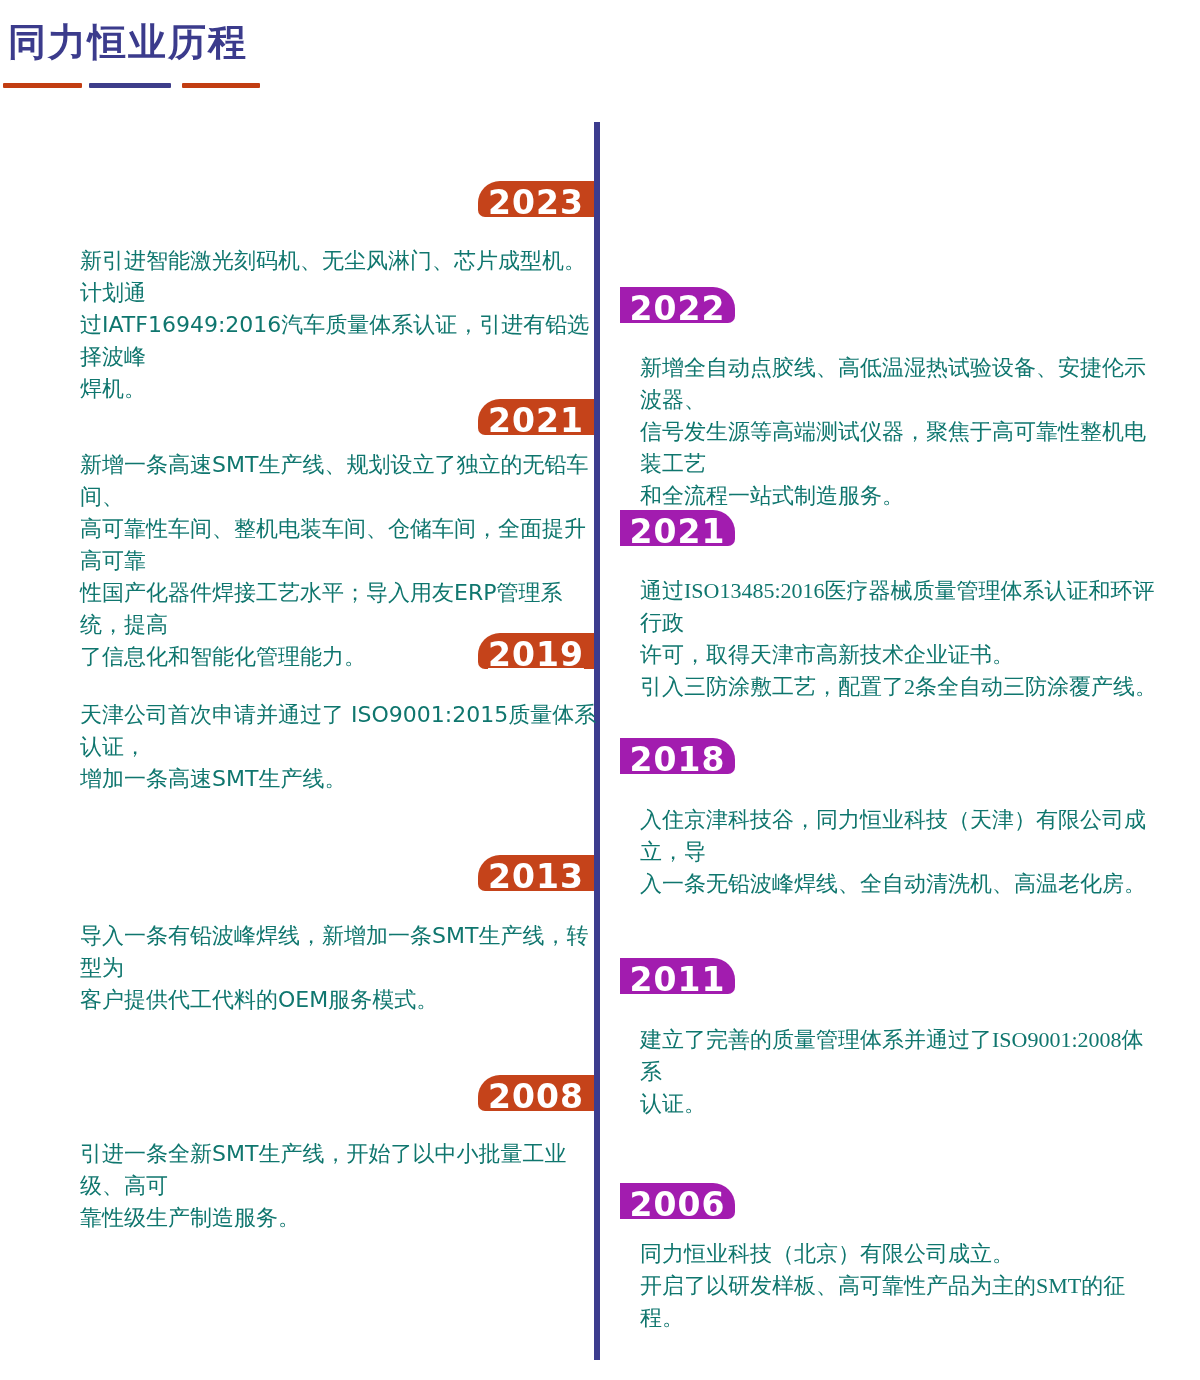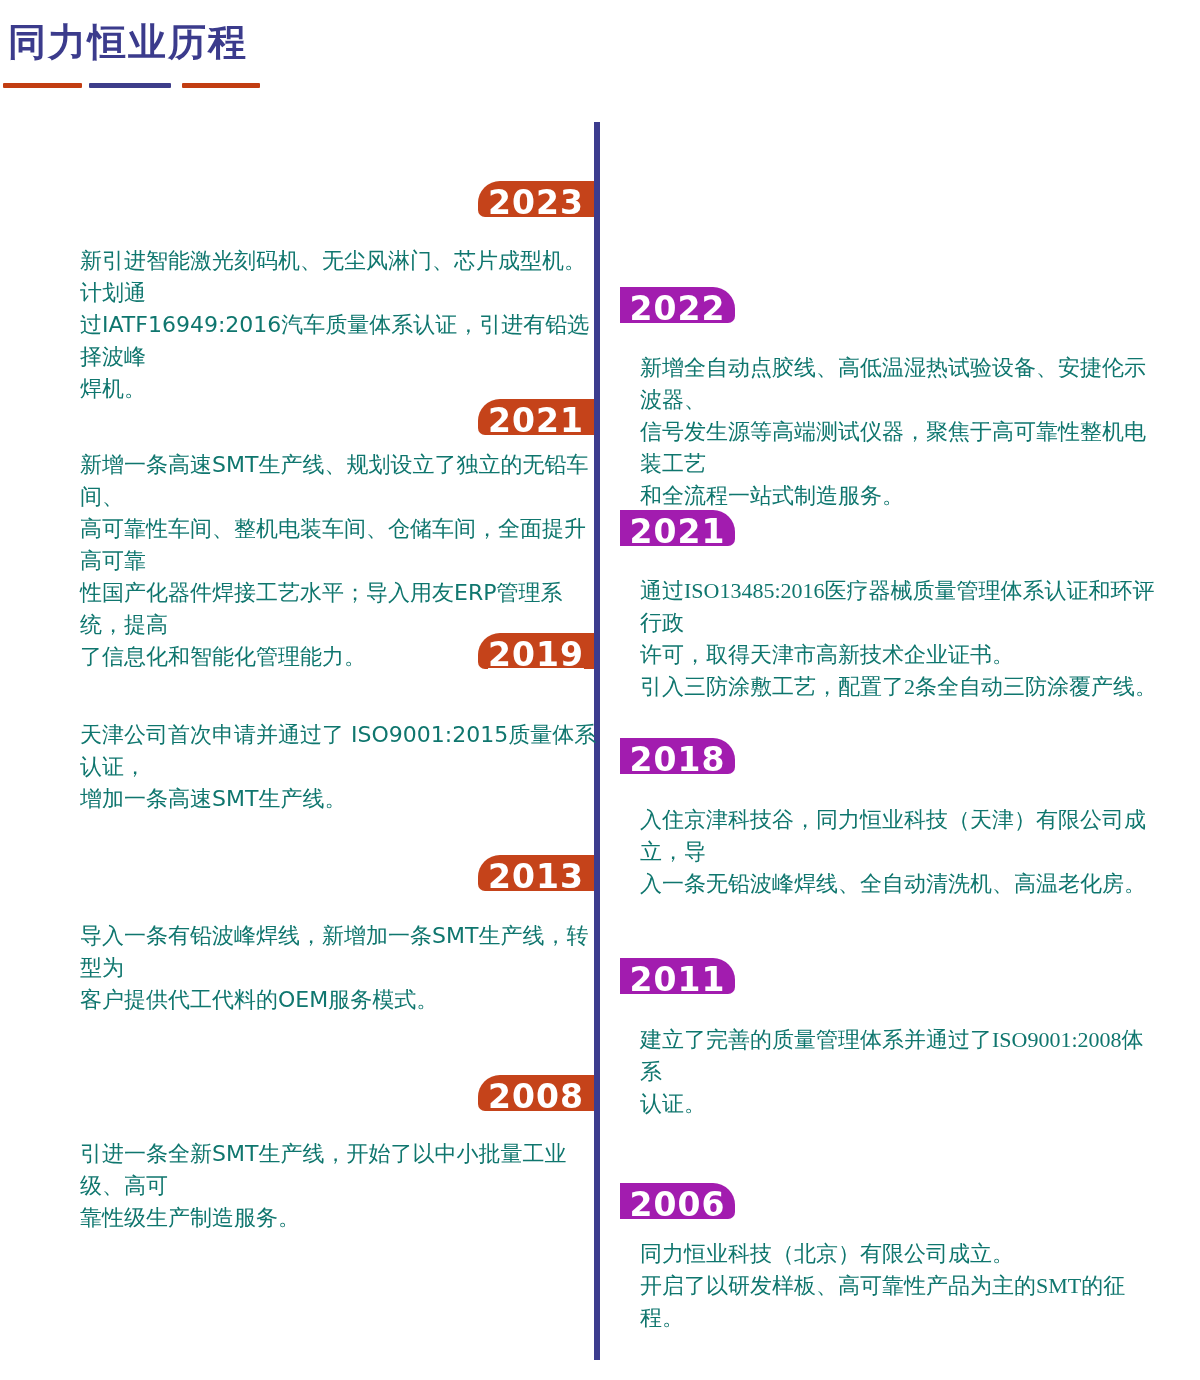--- a/index.html
+++ b/index.html
@@ -43,21 +43,21 @@
     white-space: pre-line; text-align: left;
   }
   .event.left  .desc { left: 80px; }
   .event.right .desc { left: 640px; font-family: Liberation Serif, serif; }
 
   
   .e0 .badge { top: 181px; }  .e0 .desc { top: 245px; }
   .e1 .badge { top: 287px; }  .e1 .desc { top: 352px; }
   .e2 .badge { top: 399px; }  .e2 .desc { top: 449px; }
   .e3 .badge { top: 510px; }  .e3 .desc { top: 575px; }
-  .e4 .badge { top: 633px; text-decoration: underline; }  .e4 .desc { top: 699px; margin-top: 20px; }
+  .e4 .badge { top: 633px; text-decoration: underline; }  .e4 .desc { top: 699px; }
   .e5 .badge { top: 738px; }  .e5 .desc { top: 804px; }
   .e6 .badge { top: 855px; }  .e6 .desc { top: 920px; }
   .e7 .badge { top: 958px; }  .e7 .desc { top: 1024px; }
   .e8 .badge { top: 1075px; } .e8 .desc { top: 1138px; }
   .e9 .badge { top: 1183px; } .e9 .desc { top: 1238px; }
 </style>
 </head>
 <body>
 
 <div class="page">

